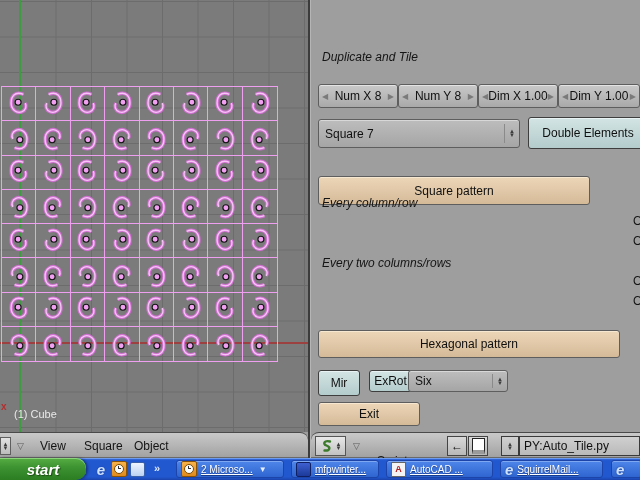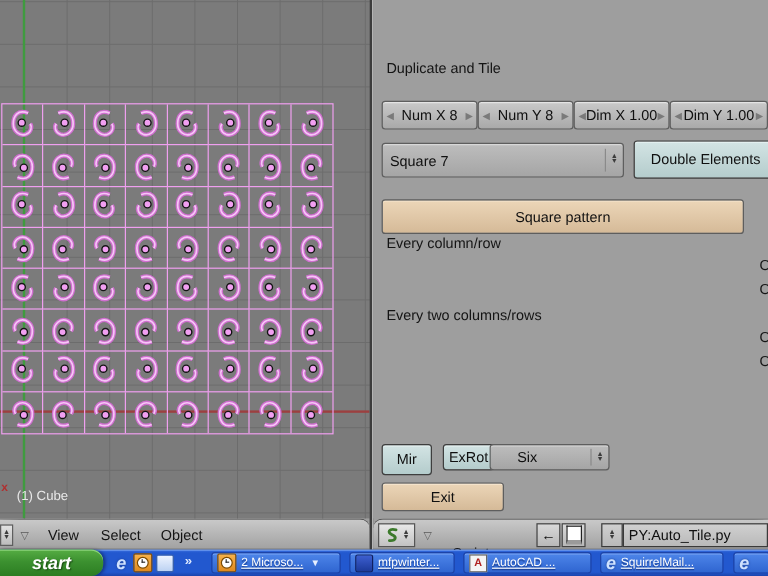--- a/index.html
+++ b/index.html
@@ -36,21 +36,21 @@
   .updown{display:flex;flex-direction:column;line-height:4px;font-size:6px;color:#3c3c3c;}
   .dropdown{background:linear-gradient(#d6d6d6,#b5b5b5);border:1px solid #3a3a3a;
     border-radius:9px;box-sizing:border-box;display:flex;align-items:center;
     font-size:12px;color:#101010;}
   .dd-arrows{margin-left:auto;border-left:1px solid #8a8a8a;padding:0 4px;height:70%;
     display:flex;align-items:center;}
   
   #panel{position:absolute;left:311px;top:0;width:329px;height:432px;background:#9e9e9e;}
   #divider{position:absolute;left:308px;top:0;width:3px;height:458px;background:#3c3c3c;
     border-right:1px solid #b5b5b5;box-sizing:border-box;}
-  .pnl-label{position:absolute;font-size:12px;color:#141414;}
+  .pnl-label{position:absolute;font-size:12px;color:#141414;font-style:italic;}
   .btn{position:absolute;box-sizing:border-box;display:flex;align-items:center;
     justify-content:center;font-size:12px;color:#101010;
     border:1px solid #5e5e5e;border-radius:3px;}
   .num-btn{background:linear-gradient(#c9c9c9,#a9a9a9);box-shadow:inset 0 1px 0 #e4e4e4;}
   .arrow-l{position:absolute;left:3px;font-size:8px;color:#7a7a7a;}
   .arrow-r{position:absolute;right:3px;font-size:8px;color:#7a7a7a;}
   .tan-btn{background:linear-gradient(#ecd6b8,#d5ba98);box-shadow:inset 0 1px 0 #f7e8d2;}
   .cyan-btn{background:linear-gradient(#d3e4e4,#b4cccc);box-shadow:inset 0 1px 0 #e9f3f3;border-color:#3e3e3e;}
   .gray-field{background:linear-gradient(#bdbdbd,#a5a5a5);box-shadow:inset 0 1px 0 #d8d8d8;}
   .mir-row{position:absolute;left:322px;height:20px;}
@@ -564,21 +564,21 @@
       <span class="updown">
           <span>▲</span>
           <span>▼</span>
         </span>
     </div>
     <div class="hdr-item" style="left:17px;top:0;">
       <span class="tri">▽</span>
     </div>
     <div id="vp-menus">
         <div class="hdr-item menu-label" style="left: 40px;">View</div>
-        <div class="hdr-item menu-label" style="left: 84px;">Select</div>
+        <div class="hdr-item menu-label" style="left: 84px;">Square</div>
         <div class="hdr-item menu-label" style="left: 134px;">Object</div>
       </div>
   </div>
 
   <div id="divider"></div>
 
   <div id="panel">
     <div class="pnl-label" style="left:11px;top:50px;">Duplicate and Tile</div>
 
     <div id="num-row">
@@ -610,21 +610,21 @@
         <span class="updown">
             <span>▲</span>
             <span>▼</span>
           </span>
         </span>
     </div>
     <div class="btn cyan-btn" style="left:217px;top:117px;width:120px;height:32px;">
       <span>Double Elements</span>
     </div>
 
-    <div class="btn tan-btn" style="left:7px;top:166px;width:302px;height:29px;">
+    <div class="btn tan-btn" style="left:7px;top:176px;width:272px;height:29px;">
       <span>Square pattern</span>
     </div>
 
     <div class="pnl-label" style="left:11px;top:196px;">Every column/row</div>
     <div id="mir-group1">
         <div class="mir-row" style="top: 211px; width: 180px;">
           <span class="row-label">On X</span>
 
       </div>
         <div class="mir-row" style="top: 231px; width: 180px;">
@@ -638,28 +638,31 @@
         <div class="mir-row" style="top: 271px; width: 180px;">
           <span class="row-label">On X</span>
 
       </div>
         <div class="mir-row" style="top: 291px; width: 180px;">
           <span class="row-label">On Y</span>
 
       </div>
       </div>
 
+    <div class="btn tan-btn" style="left:7px;top:330px;width:302px;height:28px;">
+      <span>Hexagonal pattern</span>
+    </div>
 
     <div class="btn cyan-btn" style="left:7px;top:370px;width:42px;height:26px;">
       <span>Mir</span>
     </div>
     <div class="btn cyan-btn" style="left:58px;top:370px;width:43px;height:22px;">
       <span>ExRot</span>
     </div>
-    <div class="btn gray-field dropdown" style="left:97px;top:370px;width:100px;height:22px;border-radius:3px;justify-content:flex-start;padding-left:22px;">
+    <div class="btn gray-field dropdown" style="left:97px;top:370px;width:100px;height:22px;border-radius:3px;justify-content:flex-start;padding-left:6px;">
       <span>Six</span>
       <span class="dd-arrows">
         <span class="updown">
             <span>▲</span>
             <span>▼</span>
           </span>
         </span>
     </div>
 
     <div class="btn tan-btn" style="left:7px;top:402px;width:102px;height:24px;">

